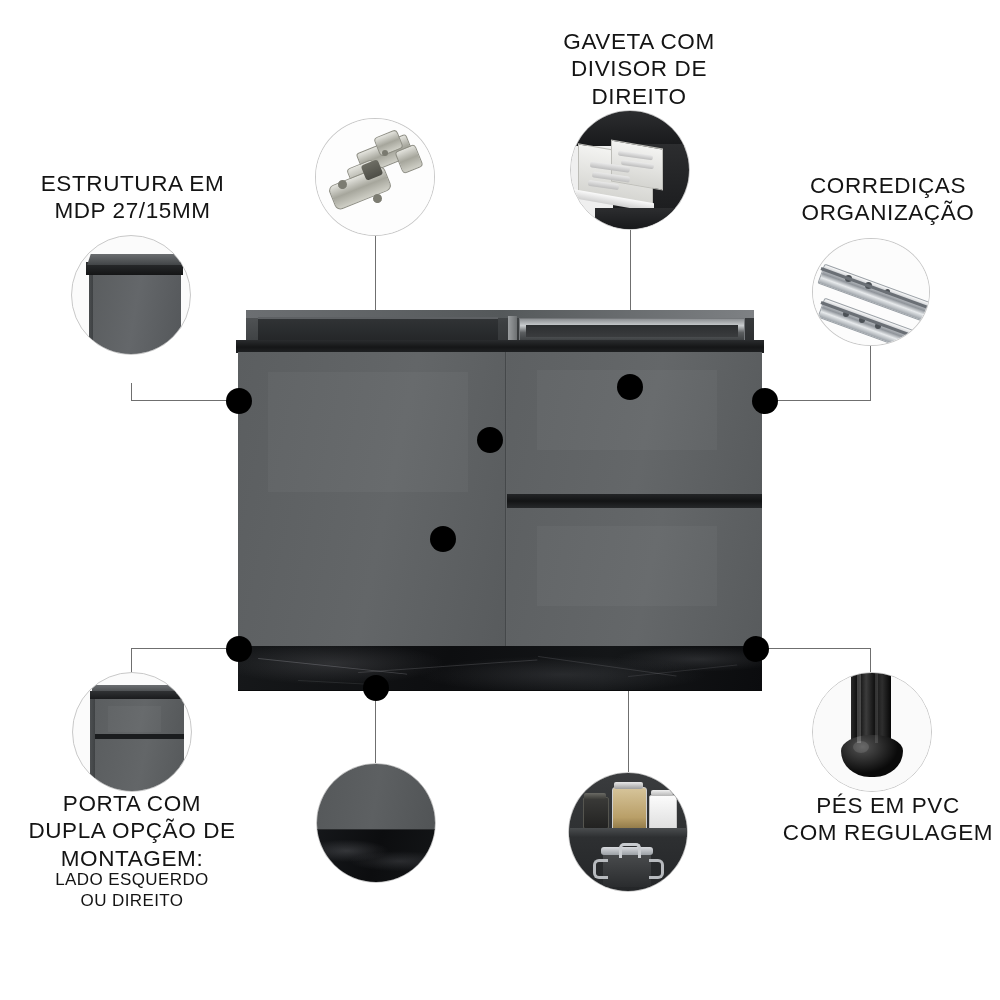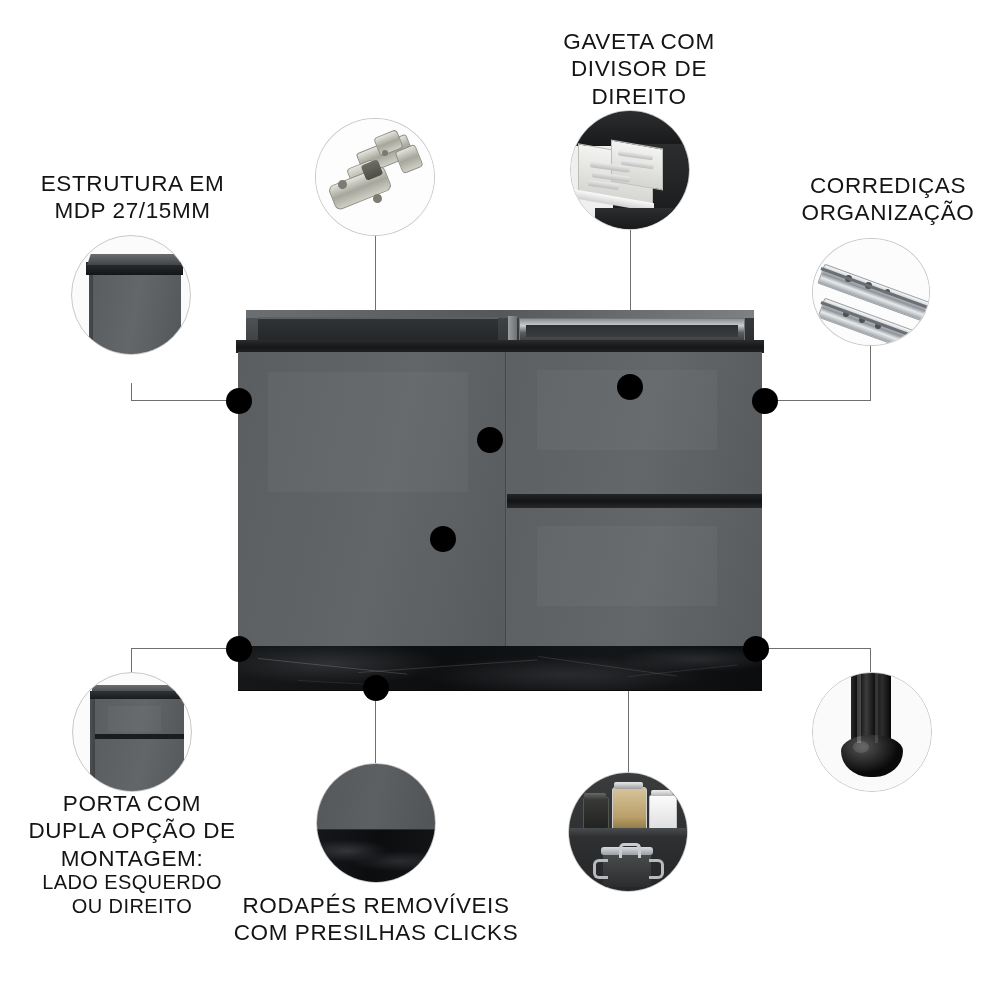--- a/index.html
+++ b/index.html
@@ -17,21 +17,21 @@
     position:absolute;
     text-align:center;
     color:#141414;
     font-weight:400;
     letter-spacing:.6px;
     line-height:1.22;
     white-space:pre-line;
     font-family:"Liberation Sans", sans-serif;
   }
   .label.lg{font-size:22.5px;}
-  .label.sm{font-size:20px;letter-spacing:.4px;}
+  .label.sm{font-size:17px;letter-spacing:.4px;}
 
   
   .bubble{
     position:absolute;
     border-radius:50%;
     overflow:hidden;
     border:1px solid #c9c9c9;
     background:#fbfbfb;
     box-sizing:border-box;
   }
@@ -325,22 +325,20 @@
   <div class="label sm" style="left:10px;top:870px;width:244px;">LADO ESQUERDO
 OU DIREITO</div>
 
   <div class="bubble" style="left:316px;top:763px;width:120px;height:120px;">
     <div class="inner">
       <div class="plinth-sample-top"></div>
       <div class="plinth-sample-bot"></div>
       <div style="position:absolute;left:0;top:55%;width:100%;height:1px;background:#2a2c2e;"></div>
     </div>
   </div>
-  <div class="label lg" style="left:233px;top:892px;width:286px;">RODAPÉS REMOVÍVEIS
-COM PRESILHAS CLICKS</div>
 
   <div class="bubble" style="left:568px;top:772px;width:120px;height:120px;">
     <div class="inner">
       <div class="shelf-bg"></div>
 
       <div class="jar" style="left:14px;top:24px;width:24px;height:30px;background:linear-gradient(180deg,#3a3a38,#222221);border:1px solid #55554f;"></div>
       <div class="jar" style="left:15px;top:20px;width:22px;height:6px;background:linear-gradient(180deg,#6a6a64,#3d3d39);"></div>
       <div class="jar" style="left:43px;top:14px;width:33px;height:42px;background:linear-gradient(180deg,#d6c49a,#b99f68 70%,#8d7645);border:1px solid #cfcfcf;border-radius:3px;"></div>
       <div class="jar" style="left:45px;top:9px;width:29px;height:7px;background:linear-gradient(180deg,#e8e8e8,#9d9d9d);border-radius:2px;"></div>
       <div class="jar" style="left:80px;top:22px;width:26px;height:34px;background:linear-gradient(180deg,#fbfbfb,#dedede);border:1px solid #c6c6c6;border-radius:2px;"></div>
@@ -358,14 +356,16 @@
 
   <div class="bubble" style="left:812px;top:672px;width:120px;height:120px;">
     <div class="inner" style="background:#fafafa;">
       <div class="foot-tube" style="left:38px;top:-4px;width:40px;height:74px;"></div>
       <div class="foot-base" style="left:28px;top:62px;width:62px;height:42px;"></div>
       <div style="position:absolute;left:44px;top:0;width:4px;height:70px;background:rgba(255,255,255,.22);"></div>
       <div style="position:absolute;left:62px;top:0;width:3px;height:70px;background:rgba(255,255,255,.12);"></div>
       <div style="position:absolute;left:40px;top:68px;width:16px;height:12px;background:rgba(255,255,255,.12);border-radius:50%;"></div>
     </div>
   </div>
+  <div class="label lg" style="left:782px;top:792px;width:212px;">PÉS EM PVC
+COM REGULAGEM</div>
 
 </div>
 
 </body></html>

